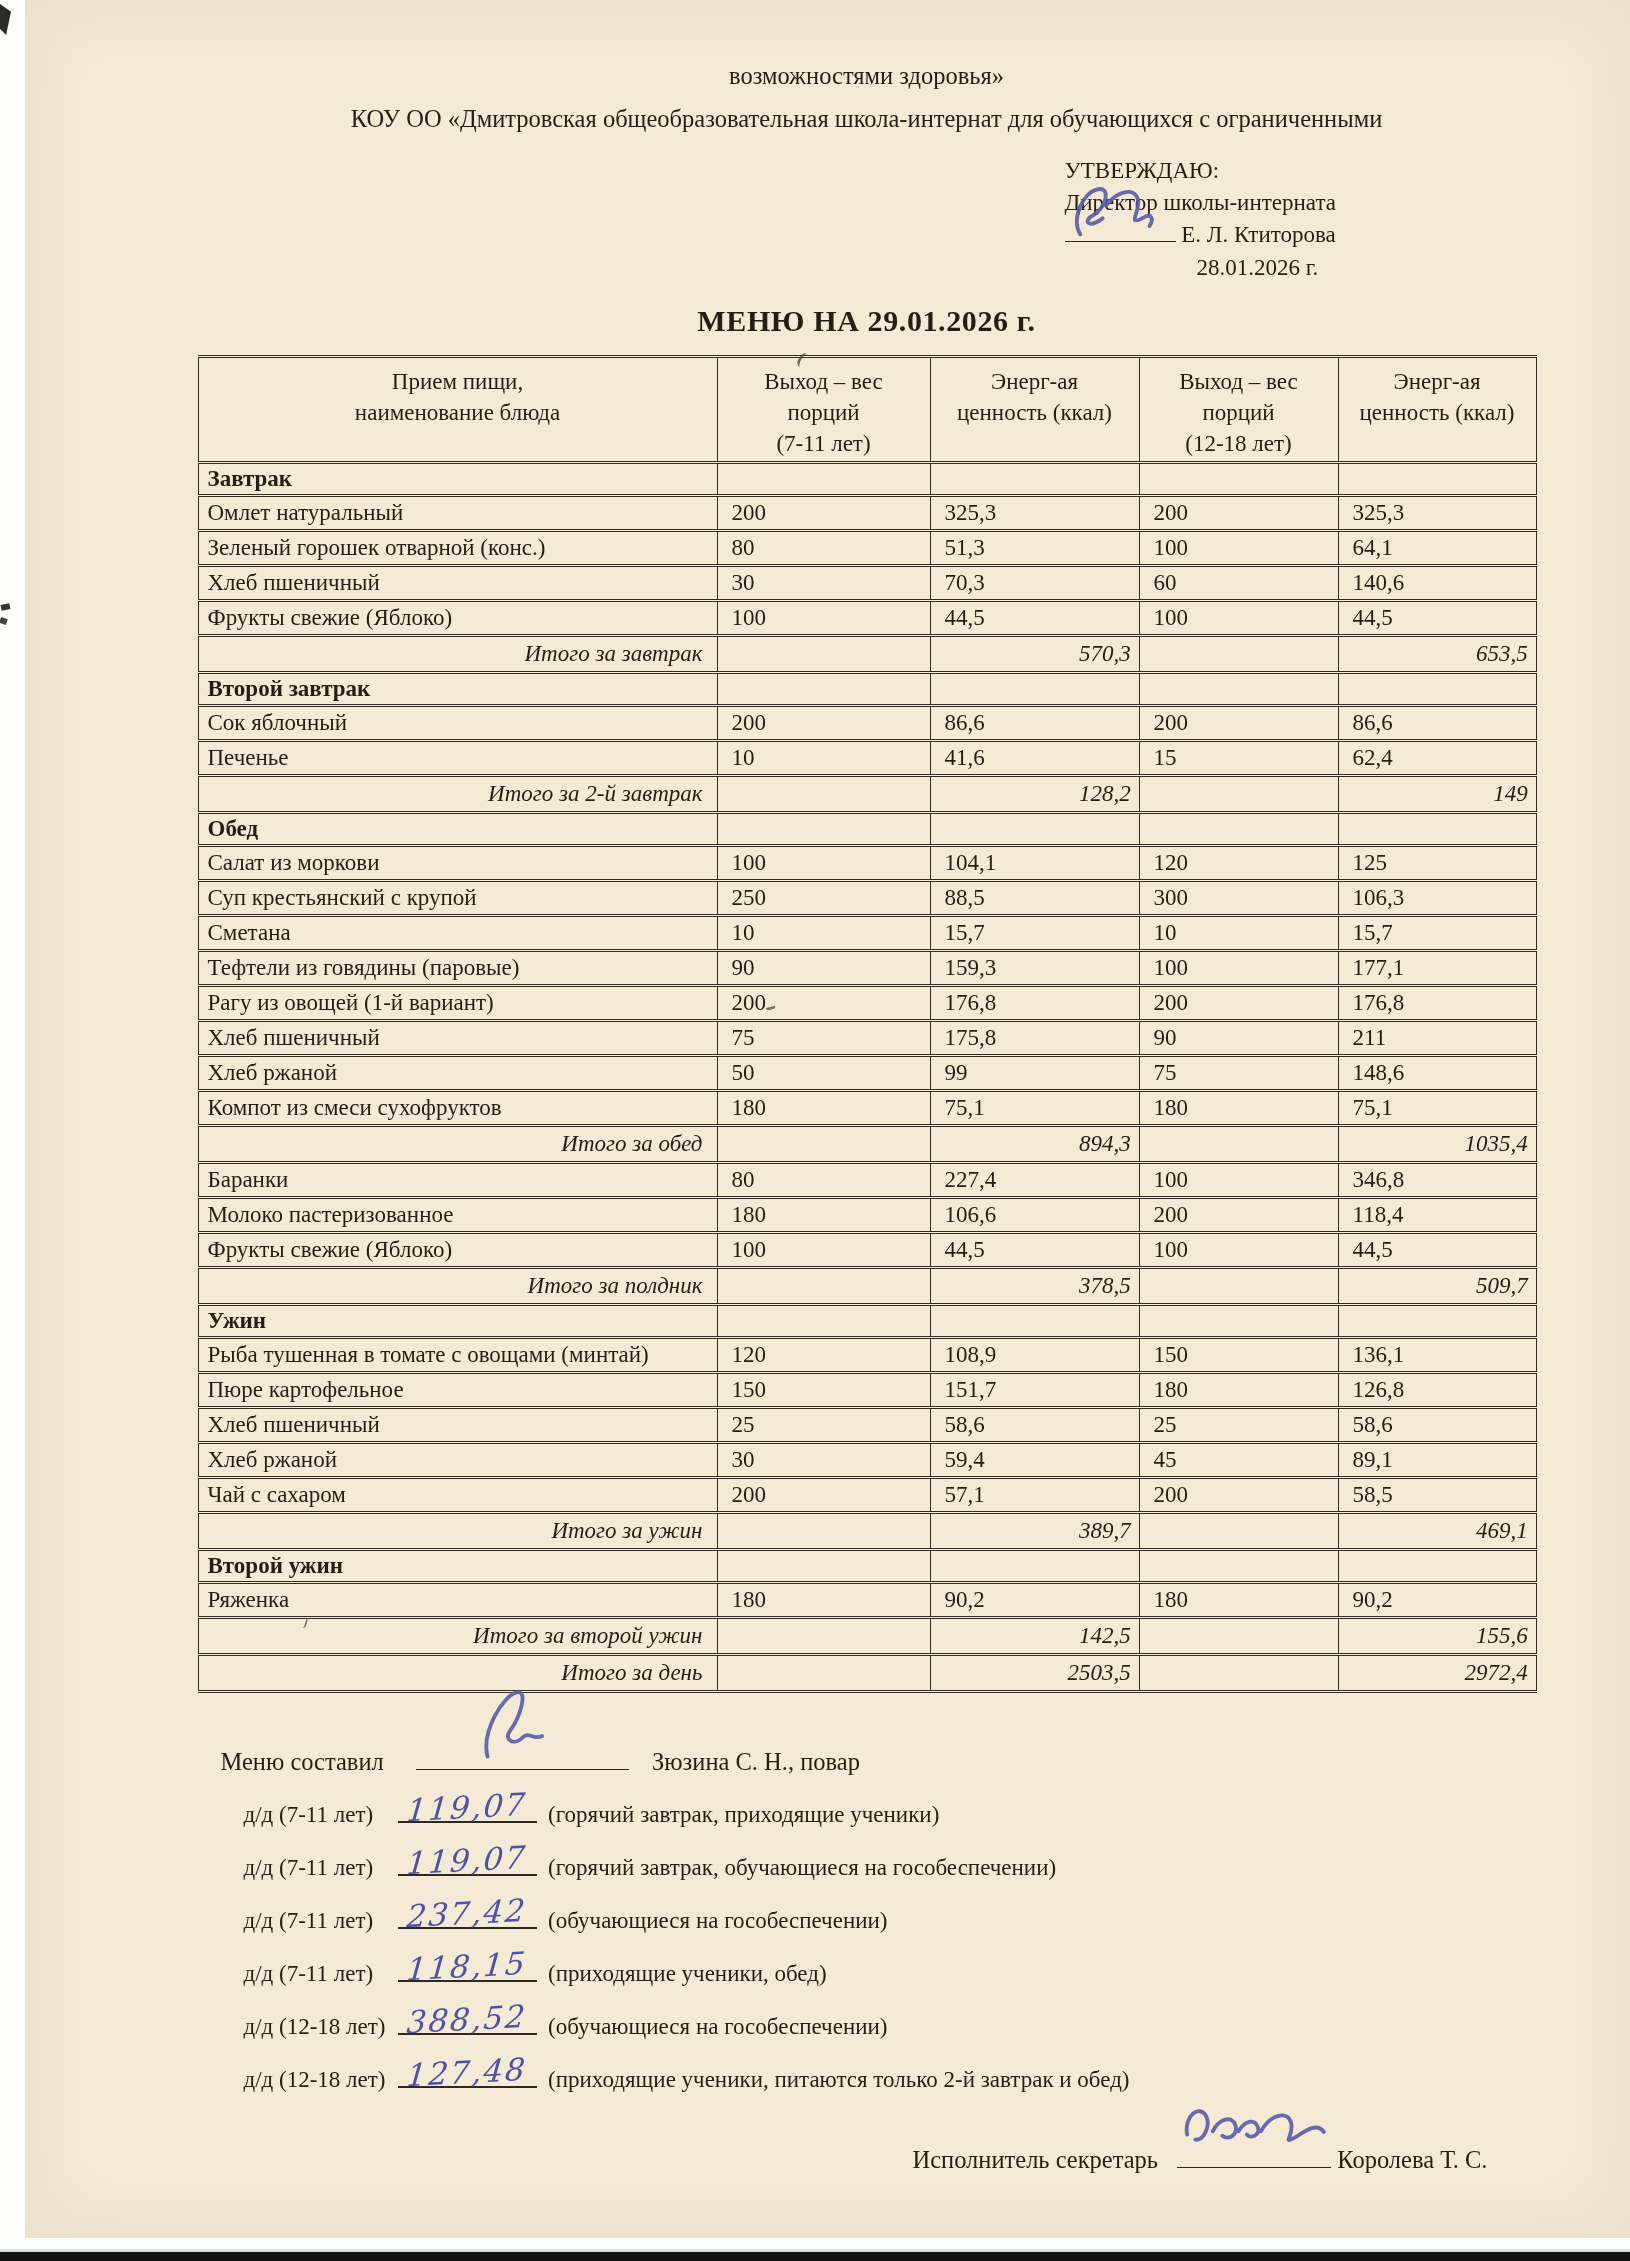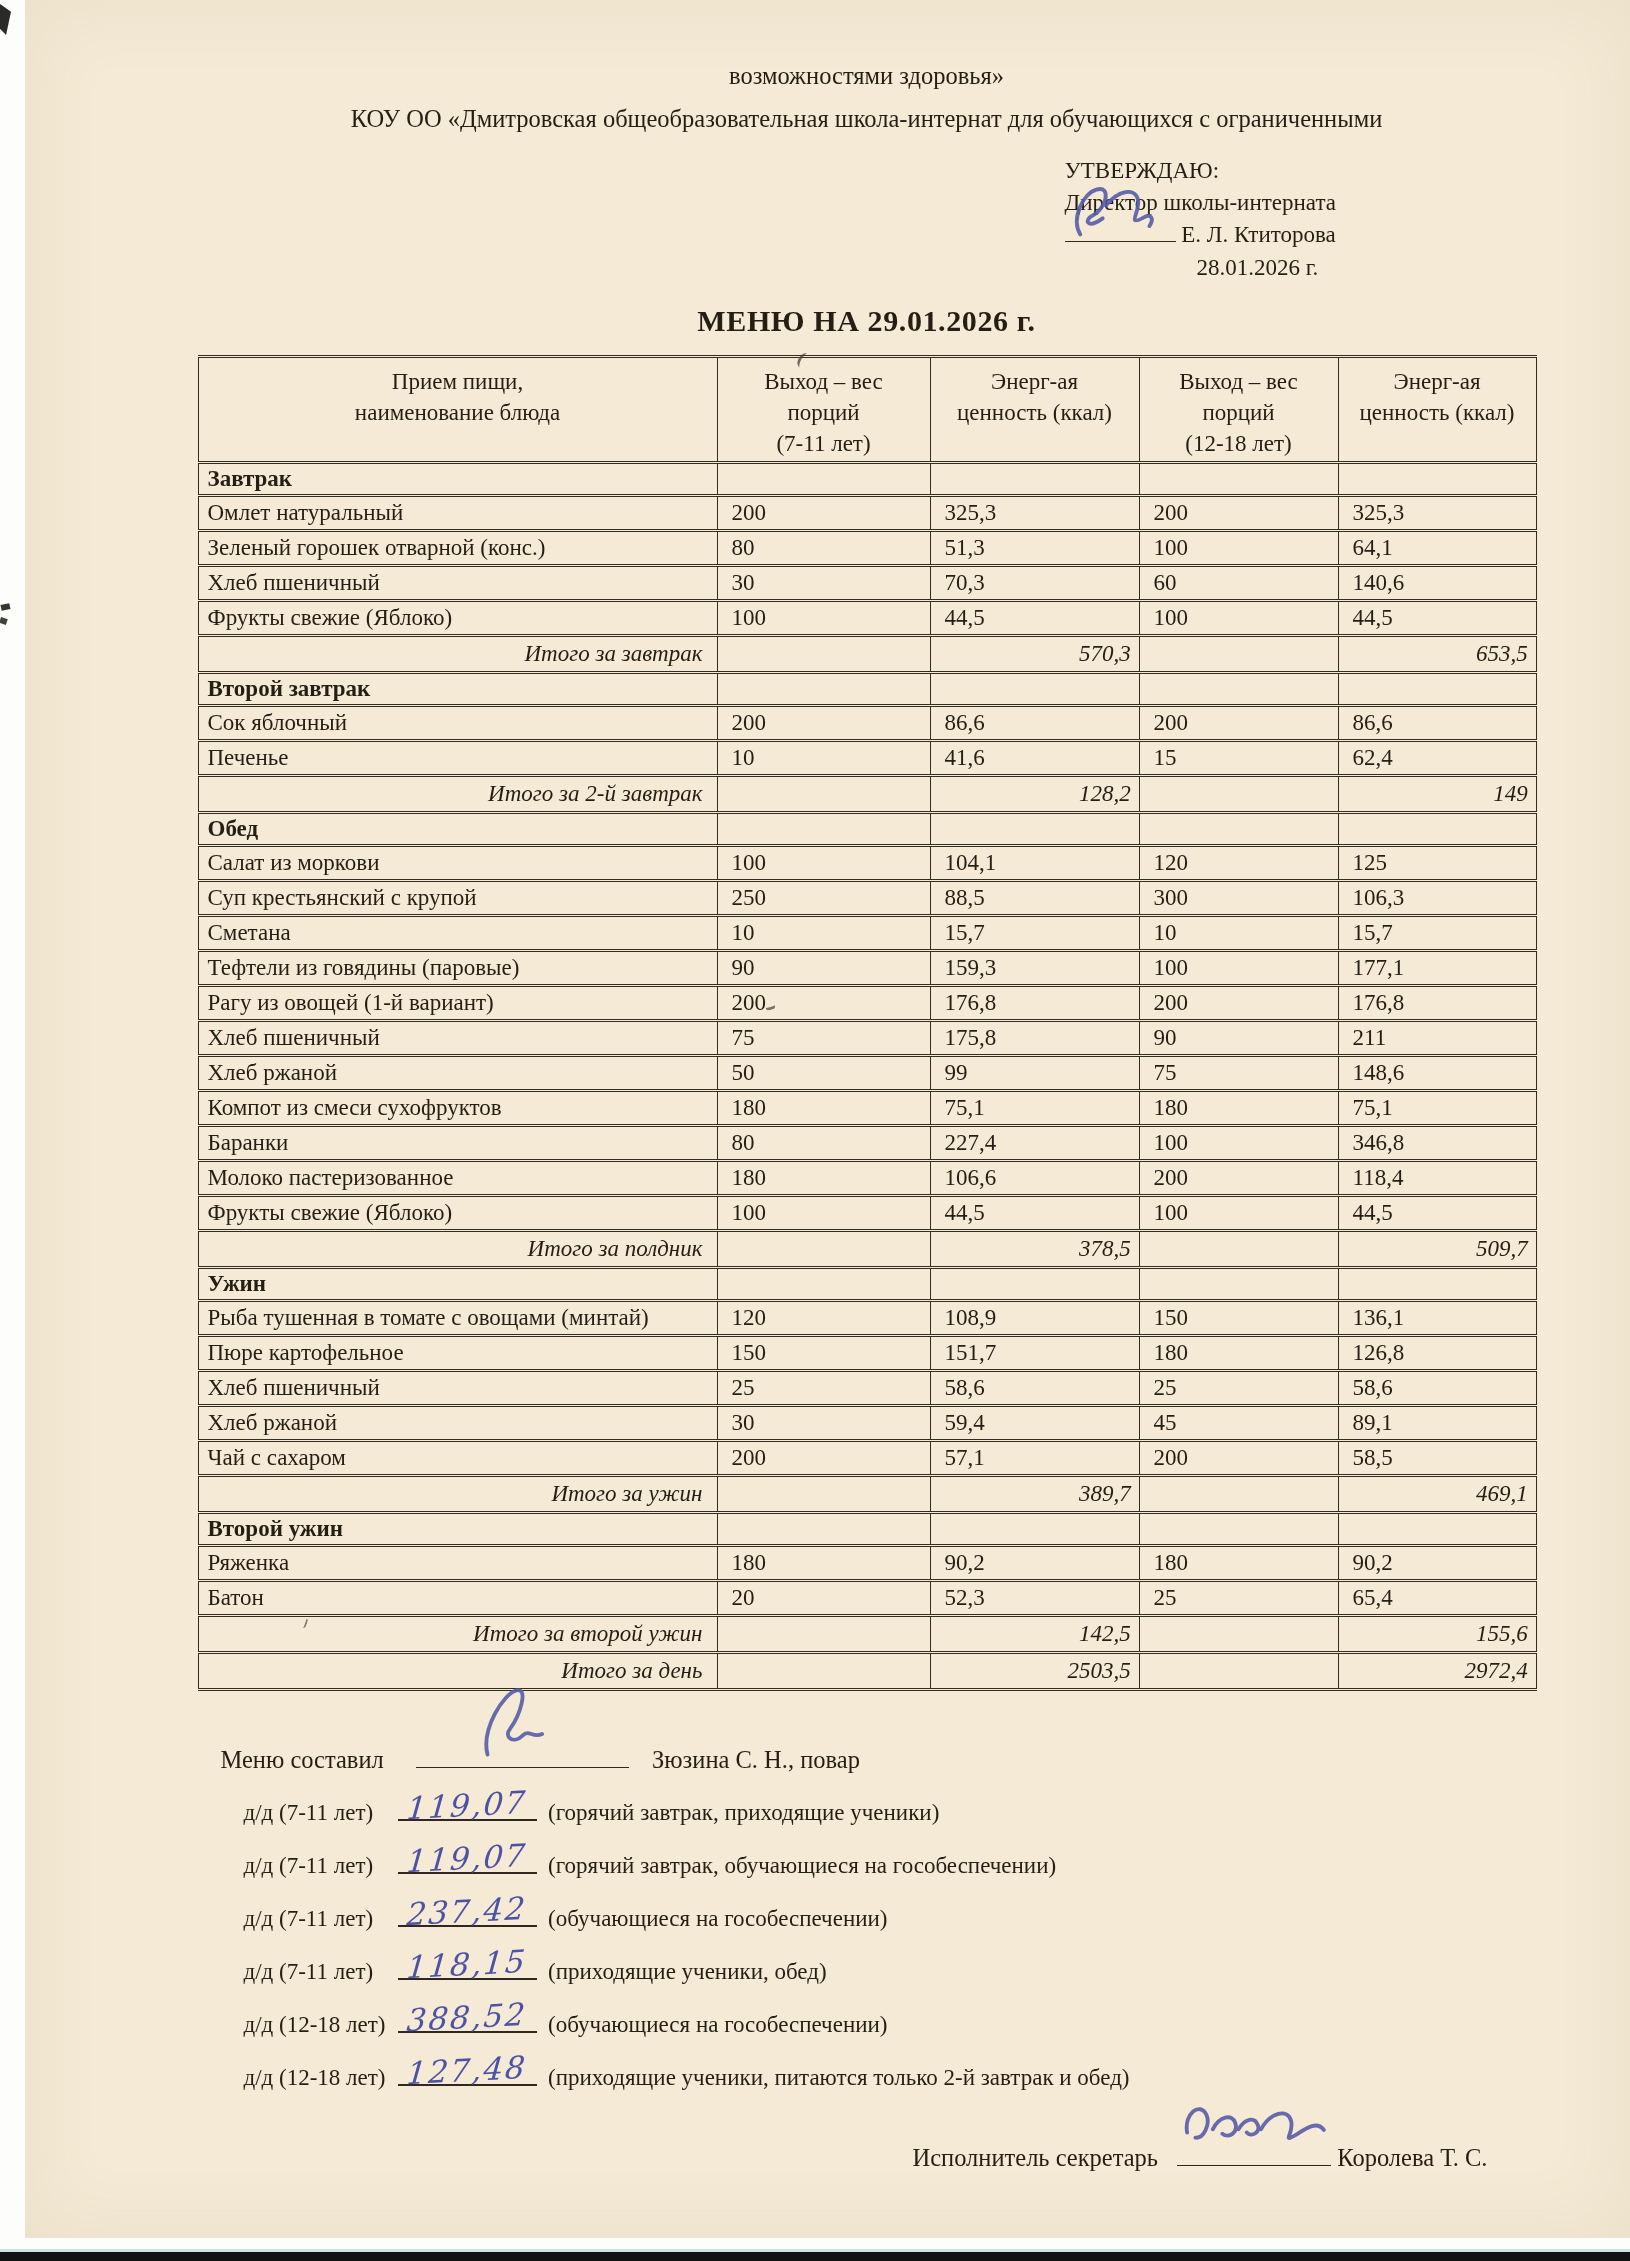--- a/index.html
+++ b/index.html
@@ -258,20 +258,27 @@
               <td class="num">75</td>
               <td class="num">148,6</td>
             </tr>
             <tr class="item">
               <td class="name">Компот из смеси сухофруктов</td>
               <td class="num">180</td>
               <td class="num">75,1</td>
               <td class="num">180</td>
               <td class="num">75,1</td>
             </tr>
+            <tr class="total">
+              <td class="total-label">Итого за обед</td>
+              <td></td>
+              <td class="total-val">894,3</td>
+              <td></td>
+              <td class="total-val">1035,4</td>
+            </tr>
             <tr class="item">
               <td class="name">Баранки</td>
               <td class="num">80</td>
               <td class="num">227,4</td>
               <td class="num">100</td>
               <td class="num">346,8</td>
             </tr>
             <tr class="item">
               <td class="name">Молоко пастеризованное</td>
               <td class="num">180</td>
@@ -348,27 +355,20 @@
               <td></td>
               <td></td>
               <td></td>
             </tr>
             <tr class="item">
               <td class="name">Ряженка</td>
               <td class="num">180</td>
               <td class="num">90,2</td>
               <td class="num">180</td>
               <td class="num">90,2</td>
-            </tr>
-            <tr class="item">
-              <td class="name">Батон</td>
-              <td class="num">20</td>
-              <td class="num">52,3</td>
-              <td class="num">25</td>
-              <td class="num">65,4</td>
             </tr>
             <tr class="total">
               <td class="total-label">Итого за второй ужин</td>
               <td></td>
               <td class="total-val">142,5</td>
               <td></td>
               <td class="total-val">155,6</td>
             </tr>
             <tr class="total day-total">
               <td class="total-label">Итого за день</td>

